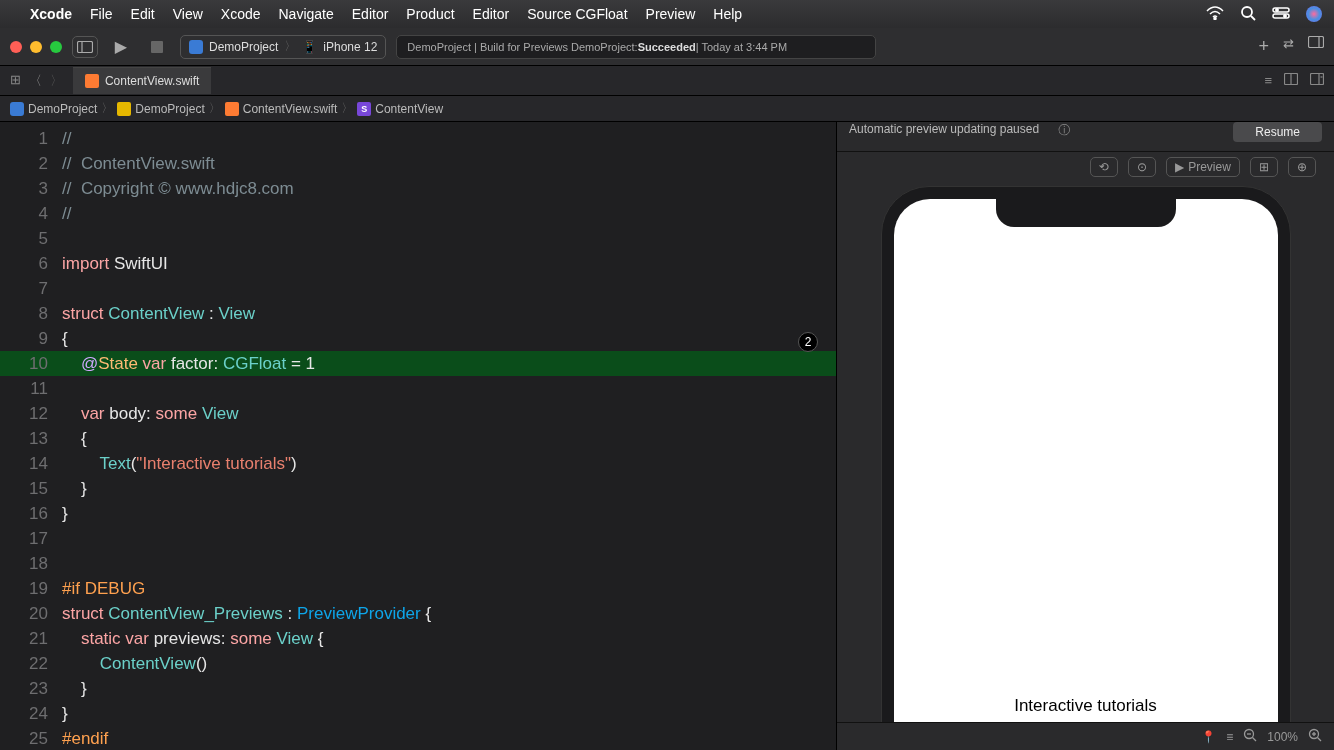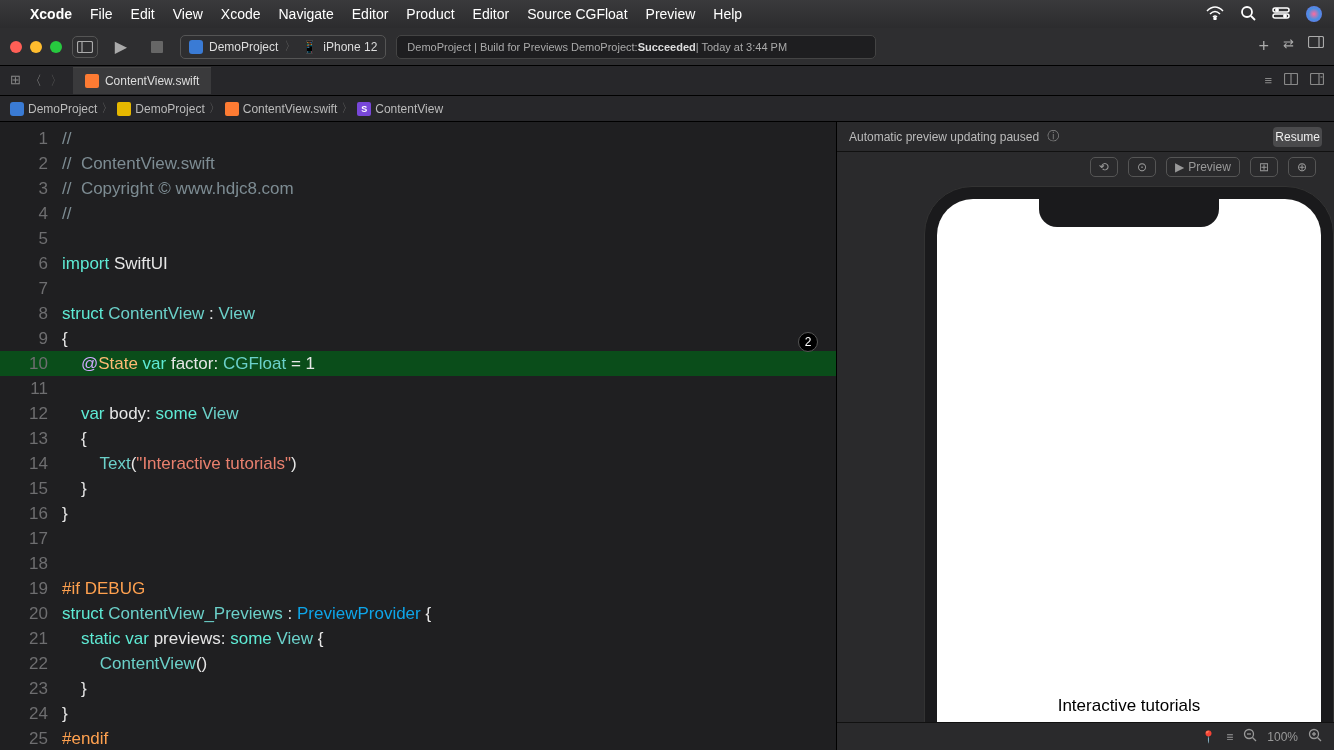--- a/index.html
+++ b/index.html
@@ -25,35 +25,35 @@
 .breadcrumb{background:#27272a;height:26px;display:flex;align-items:center;padding:0 10px;font-size:12px;color:#bbb;gap:4px;border-bottom:1px solid #000}
 .breadcrumb .sep{color:#666}
 .main{display:flex;height:628px}
 .editor{flex:1;background:#1f1f21;font-family:"SF Mono",Menlo,monospace;font-size:17px;line-height:25px;padding-top:4px;position:relative}
 .line{display:flex}
 .gutter{width:62px;text-align:right;padding-right:14px;color:#6e6e70;user-select:none}
 .code{white-space:pre}
 .line.hl{background:#0a4d1a}
 .line.hl .gutter{background:#0a4d1a}
 .c-comment{color:#7d8c93}
-.c-keyword{color:#5eead4}
+.c-keyword{color:#fca5a5}
 .c-type{color:#6bd0c9}
 .c-attr{color:#d0a8ff}
 .c-prop{color:#fdba74}
 .c-string{color:#e9806e}
 .c-func{color:#0ea5e9}
 .c-pp{color:#ffa14f}
 .c-text{color:#e6e6e6}
 .badge{position:absolute;right:18px;top:210px;background:#000;border:1px solid #555;border-radius:50%;width:20px;height:20px;display:flex;align-items:center;justify-content:center;font-size:12px;color:#fff}
 .preview{width:498px;background:#2a2a2c;border-left:1px solid #000;display:flex;flex-direction:column}
-.preview-header{height:30px;display:flex;align-items:center;padding:0 12px;font-size:12px;color:#bbb;border-bottom:1px solid #111;gap:8px}
-.preview-header .resume{margin-left:auto;background:#4a4a4c;padding:3px 2px;border-radius:4px;color:#eee;font-size:12px}
+.preview-header{height:30px;display:flex;align-items:flex-start;padding:0 12px;font-size:12px;color:#bbb;border-bottom:1px solid #111;gap:19px}
+.preview-header .resume{margin-left:auto;background:#4a4a4c;padding:3px 22px;border-radius:4px;color:#eee;font-size:12px}
 .preview-tools{height:30px;display:flex;align-items:center;justify-content:flex-end;gap:10px;padding:0 18px;color:#999;font-size:12px}
 .preview-tools .pbtn{border:1px solid #555;border-radius:5px;padding:2px 8px;display:flex;align-items:center;gap:4px}
-.canvas{flex:1;display:flex;justify-content:flex-end;padding-top:4px;overflow:hidden}
+.canvas{flex:1;display:flex;justify-content:center;padding-top:4px;overflow:hidden}
 .phone{width:410px;height:800px;background:#1a1a1c;border-radius:48px;padding:12px;border:1px solid #333}
 .screen{width:100%;height:100%;background:#fff;border-radius:36px;position:relative;overflow:hidden;display:flex;align-items:center;justify-content:center}
 .notch{position:absolute;top:0;left:50%;transform:translateX(-50%);width:180px;height:28px;background:#1a1a1c;border-radius:0 0 18px 18px}
 .screen-text{color:#000;font-size:17px;margin-top:240px}
 .preview-footer{height:28px;display:flex;align-items:center;justify-content:flex-end;gap:10px;padding:0 12px;color:#999;font-size:12px;border-top:1px solid #111}
 .swifticon{width:14px;height:14px;background:#fd7b33;border-radius:2px;display:inline-block}
 .appicon{width:14px;height:14px;background:#3a7bd5;border-radius:3px;display:inline-block}
 .foldericon{width:14px;height:14px;background:#e6b800;border-radius:2px;display:inline-block}
 .sicon{width:14px;height:14px;background:#7847d9;border-radius:2px;display:inline-flex;align-items:center;justify-content:center;color:#fff;font-size:9px;font-weight:700}
 </style>

